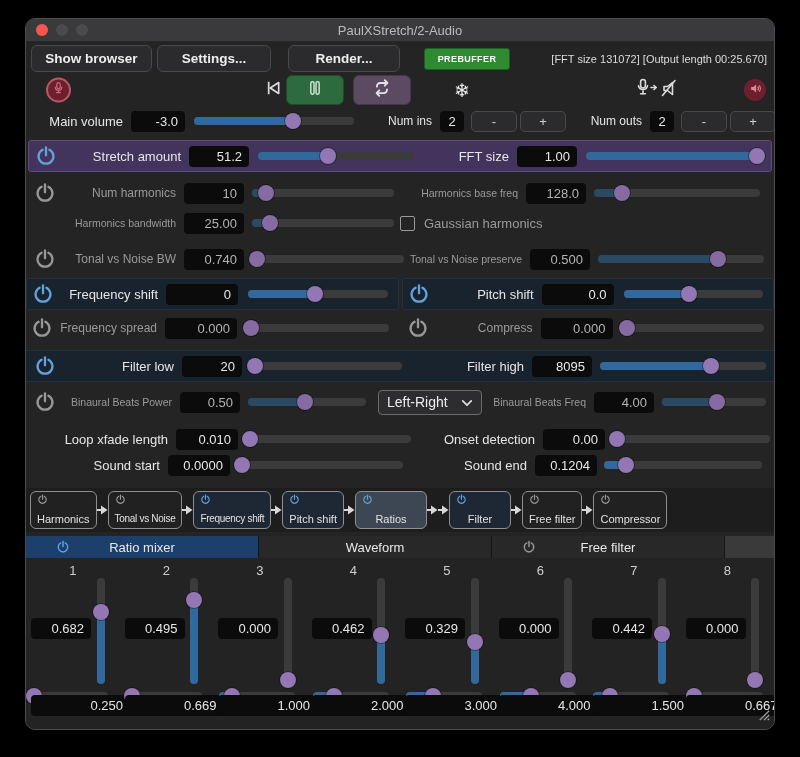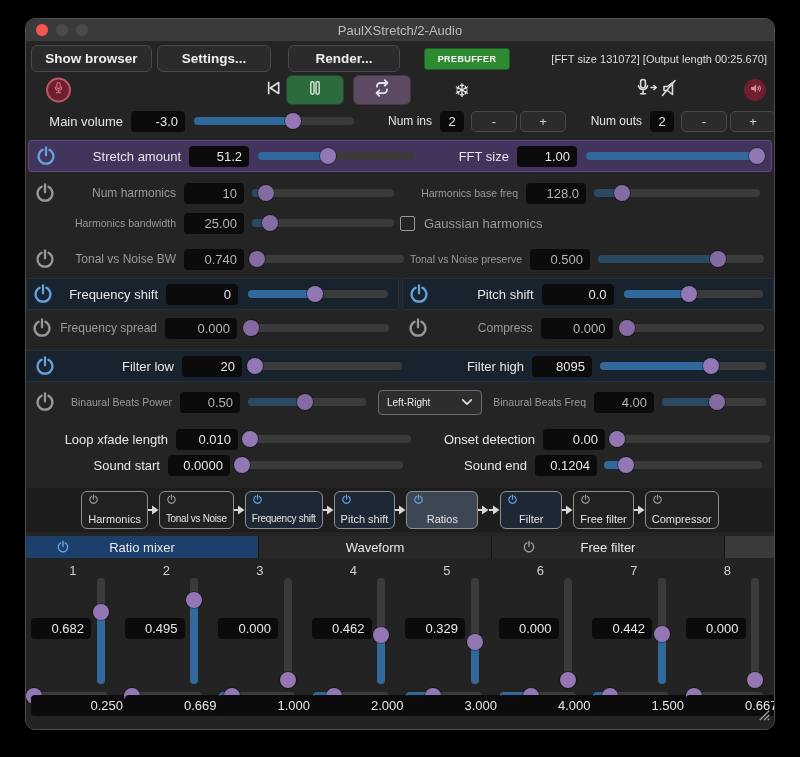--- a/index.html
+++ b/index.html
@@ -50,24 +50,24 @@
   .harm{margin-top:6px;height:56px;display:flex;flex-direction:column;justify-content:space-between;padding:2px 0}
   .hrow{display:flex;align-items:center;height:26px;padding-left:8px}
   .rgrp{margin-left:auto;display:flex;align-items:center;width:374px;flex:none}
   .checkbox{width:15px;height:15px;border:1.5px solid #9a9a9a;border-radius:2px;box-sizing:border-box;background:transparent;flex:none}
   
   .split{display:flex;height:32px;margin-top:4px;gap:3px}
   .panel{flex:1;display:flex;align-items:center;padding-left:5px;box-sizing:border-box}
   .panel.enabled{background:#18232e;border:1px solid #223140;border-radius:2px}
   .filter-row{display:flex;align-items:center;height:30px;margin-top:6px;background:#18232e;border-top:1px solid #223140;border-bottom:1px solid #223140;padding-left:8px}
   .binrow{display:flex;align-items:center;height:32px;margin-top:4px;padding-left:8px}
-  .dd{display:flex;align-items:center;justify-content:space-between;background:#2d2d2f;border:1px solid #6b6b6d;border-radius:4px;height:25px;width:104px;padding:0 8px;color:#ececec;font-size:10px;box-sizing:border-box;flex:none}
+  .dd{display:flex;align-items:center;justify-content:space-between;background:#2d2d2f;border:1px solid #6b6b6d;border-radius:4px;height:25px;width:104px;padding:0 8px;color:#ececec;font-size:14px;box-sizing:border-box;flex:none}
   
   .chain-wrap{margin-top:10px;background:#1d1d1d;padding:3px 4px}
-  .chain{display:flex;align-items:center;justify-content:center;height:38px}
+  .chain{display:flex;align-items:center;justify-content:flex-start;height:38px}
   .module{border:1px solid #8f8f8f;border-radius:6px;height:38px;box-sizing:border-box;padding:2px 6px 0;display:flex;flex-direction:column;justify-content:space-between;background:#212121;flex:none}
   .module .power{width:11px;height:11px}
   .module .mlabel{font-size:11px;color:#e2e2e2;white-space:nowrap;line-height:12px;padding-bottom:3px}
   .module .mlabel.cond{font-size:10px;letter-spacing:-.3px}
   .module.navy{background:#1d2834}
   .module.hl{background:#3d4753}
   .arrow{flex:none;display:flex}
   
   .tabs{display:grid;grid-template-columns:233px 233px 233px 1fr;height:22px;margin-top:4px}
   .tab{display:flex;align-items:center;justify-content:center;position:relative;font-size:13px;color:#e8e8e8;border-right:1px solid #161616;background:#282828}

